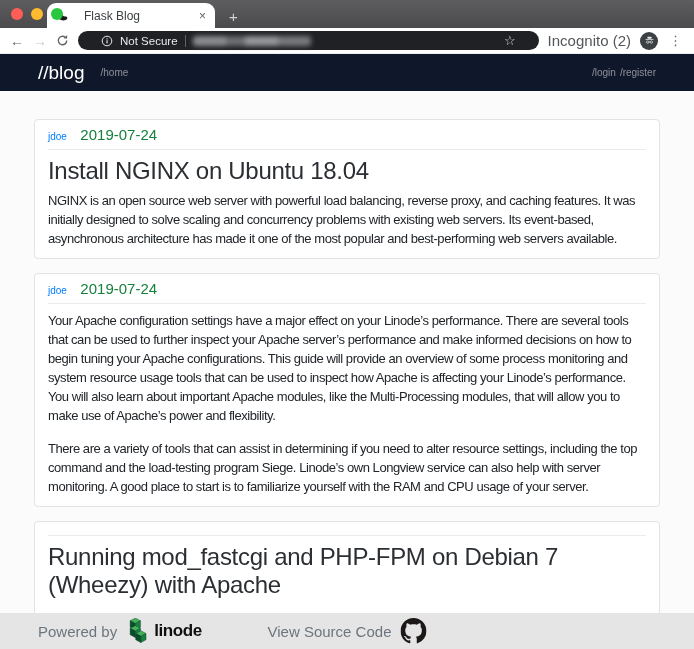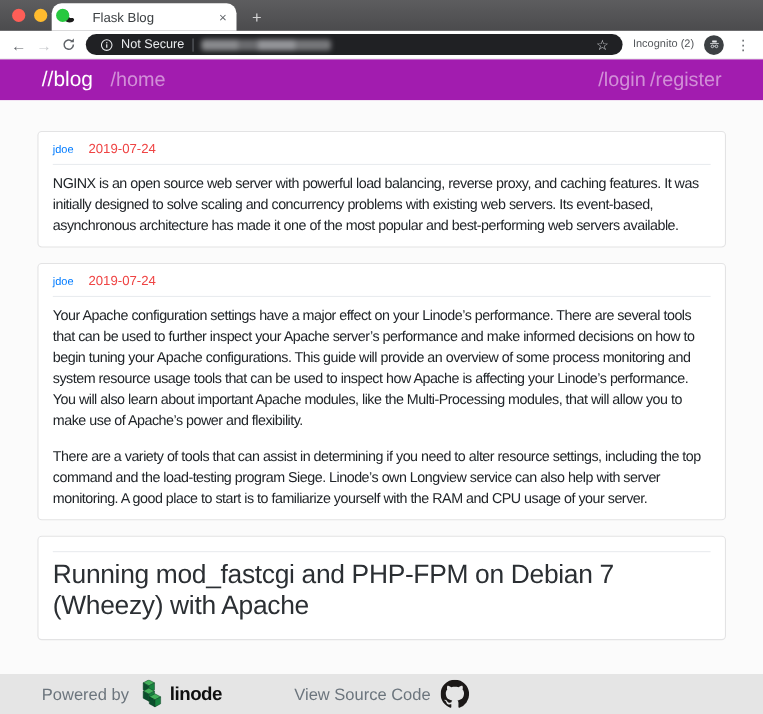--- a/index.html
+++ b/index.html
@@ -30,56 +30,56 @@
   .newtab { margin-left:14px; margin-bottom:4px; font-size:15px; color:#d3d3d4; line-height:1; }
 
   .toolbar {
     height:26px; background:#ffffff; display:flex; align-items:center;
     padding:0 10px; gap:9px; border-bottom:1px solid #ececec;
   }
   .nav-ico { font-size:14px; line-height:1; color:#5f6368; }
   .nav-ico.disabled { color:#c6c8cb; }
   .addr {
     flex:1; height:19px; background:#202124; border-radius:10px;
-    display:flex; align-items:center; padding:0 13px; gap:7px; min-width:0;
+    display:flex; align-items:center; padding:0 23px; gap:7px; min-width:0;
   }
   .addr-label { font-size:11.5px; color:#e8eaed; white-space:nowrap; }
   .addr-sep { width:1px; height:12px; background:#5f6368; }
   .url-blur {
     width:118px; height:10px; border-radius:3px;
     background:linear-gradient(90deg,#8a8b8e 0 28%,#6c6d70 28% 44%,#95969a 44% 72%,#77787b 72%);
     filter:blur(2.4px);
   }
   .addr-spacer { flex:1; }
   .star { font-size:13px; color:#dadce0; line-height:1; }
-  .incog-label { font-size:10px; color:#53565a; white-space:nowrap; }
+  .incog-label { font-size:15px; color:#53565a; white-space:nowrap; }
   .avatar {
     width:18px; height:18px; border-radius:50%; background:#3c4043;
     display:flex; align-items:center; justify-content:center;
   }
   .dots { font-size:13px; color:#5f6368; line-height:1; padding:0 2px; }
 
   
   .navbar {
-    height:37px; background:#a21caf; display:flex; align-items:center;
+    height:37px; background:#0f172a; display:flex; align-items:center;
     padding:0 38px;
   }
   .brand { color:#ffffff; font-size:19px; text-decoration:none; margin-right:16px; }
-  .nav-link { color:rgba(255,255,255,.5); font-size:18px; text-decoration:none; }
+  .nav-link { color:rgba(255,255,255,.5); font-size:10px; text-decoration:none; }
   .nav-right { margin-left:auto; display:flex; gap:4px; }
 
   
   .content { padding:28px 34px 60px; }
   .card {
     background:#ffffff; border:1px solid #e3e3e4; border-radius:4px;
     padding:8px 13px 10px; margin-bottom:14px;
   }
   .meta { line-height:14px; }
   .author { color:#007bff; font-size:10px; text-decoration:none; margin-right:9px; }
-  .date { color:#ef4444; font-size:12px; }
+  .date { color:#15803d; font-size:15px; }
   .divider { border:none; border-top:1px solid #e9ecef; margin:5px 0 7px; }
   .title {
     font-size:24px; line-height:28px; font-weight:500; color:#2b2f33;
     margin:0 0 6px; letter-spacing:-0.3px;
   }
   .card p {
     font-size:13px; line-height:19px; color:#212529; margin:0 0 14px;
     letter-spacing:-0.45px;
   }
   .card p:last-child { margin-bottom:0; }
@@ -169,20 +169,21 @@
 </nav>
 
 <main class="content">
 
   <article class="card">
     <div class="meta">
       <a class="author" href="#">jdoe</a>
       <span class="date">2019-07-24</span>
     </div>
     <hr class="divider">
+    <h2 class="title">Install NGINX on Ubuntu 18.04</h2>
     <p>NGINX is an open source web server with powerful load balancing, reverse proxy, and caching features. It was initially designed to solve scaling and concurrency problems with existing web servers. Its event-based, asynchronous architecture has made it one of the most popular and best-performing web servers available.</p>
   </article>
 
   <article class="card">
     <div class="meta">
       <a class="author" href="#">jdoe</a>
       <span class="date">2019-07-24</span>
     </div>
     <hr class="divider">
     <p>Your Apache configuration settings have a major effect on your Linode’s performance. There are several tools that can be used to further inspect your Apache server’s performance and make informed decisions on how to begin tuning your Apache configurations. This guide will provide an overview of some process monitoring and system resource usage tools that can be used to inspect how Apache is affecting your Linode’s performance. You will also learn about important Apache modules, like the Multi-Processing modules, that will allow you to make use of Apache’s power and flexibility.</p>

